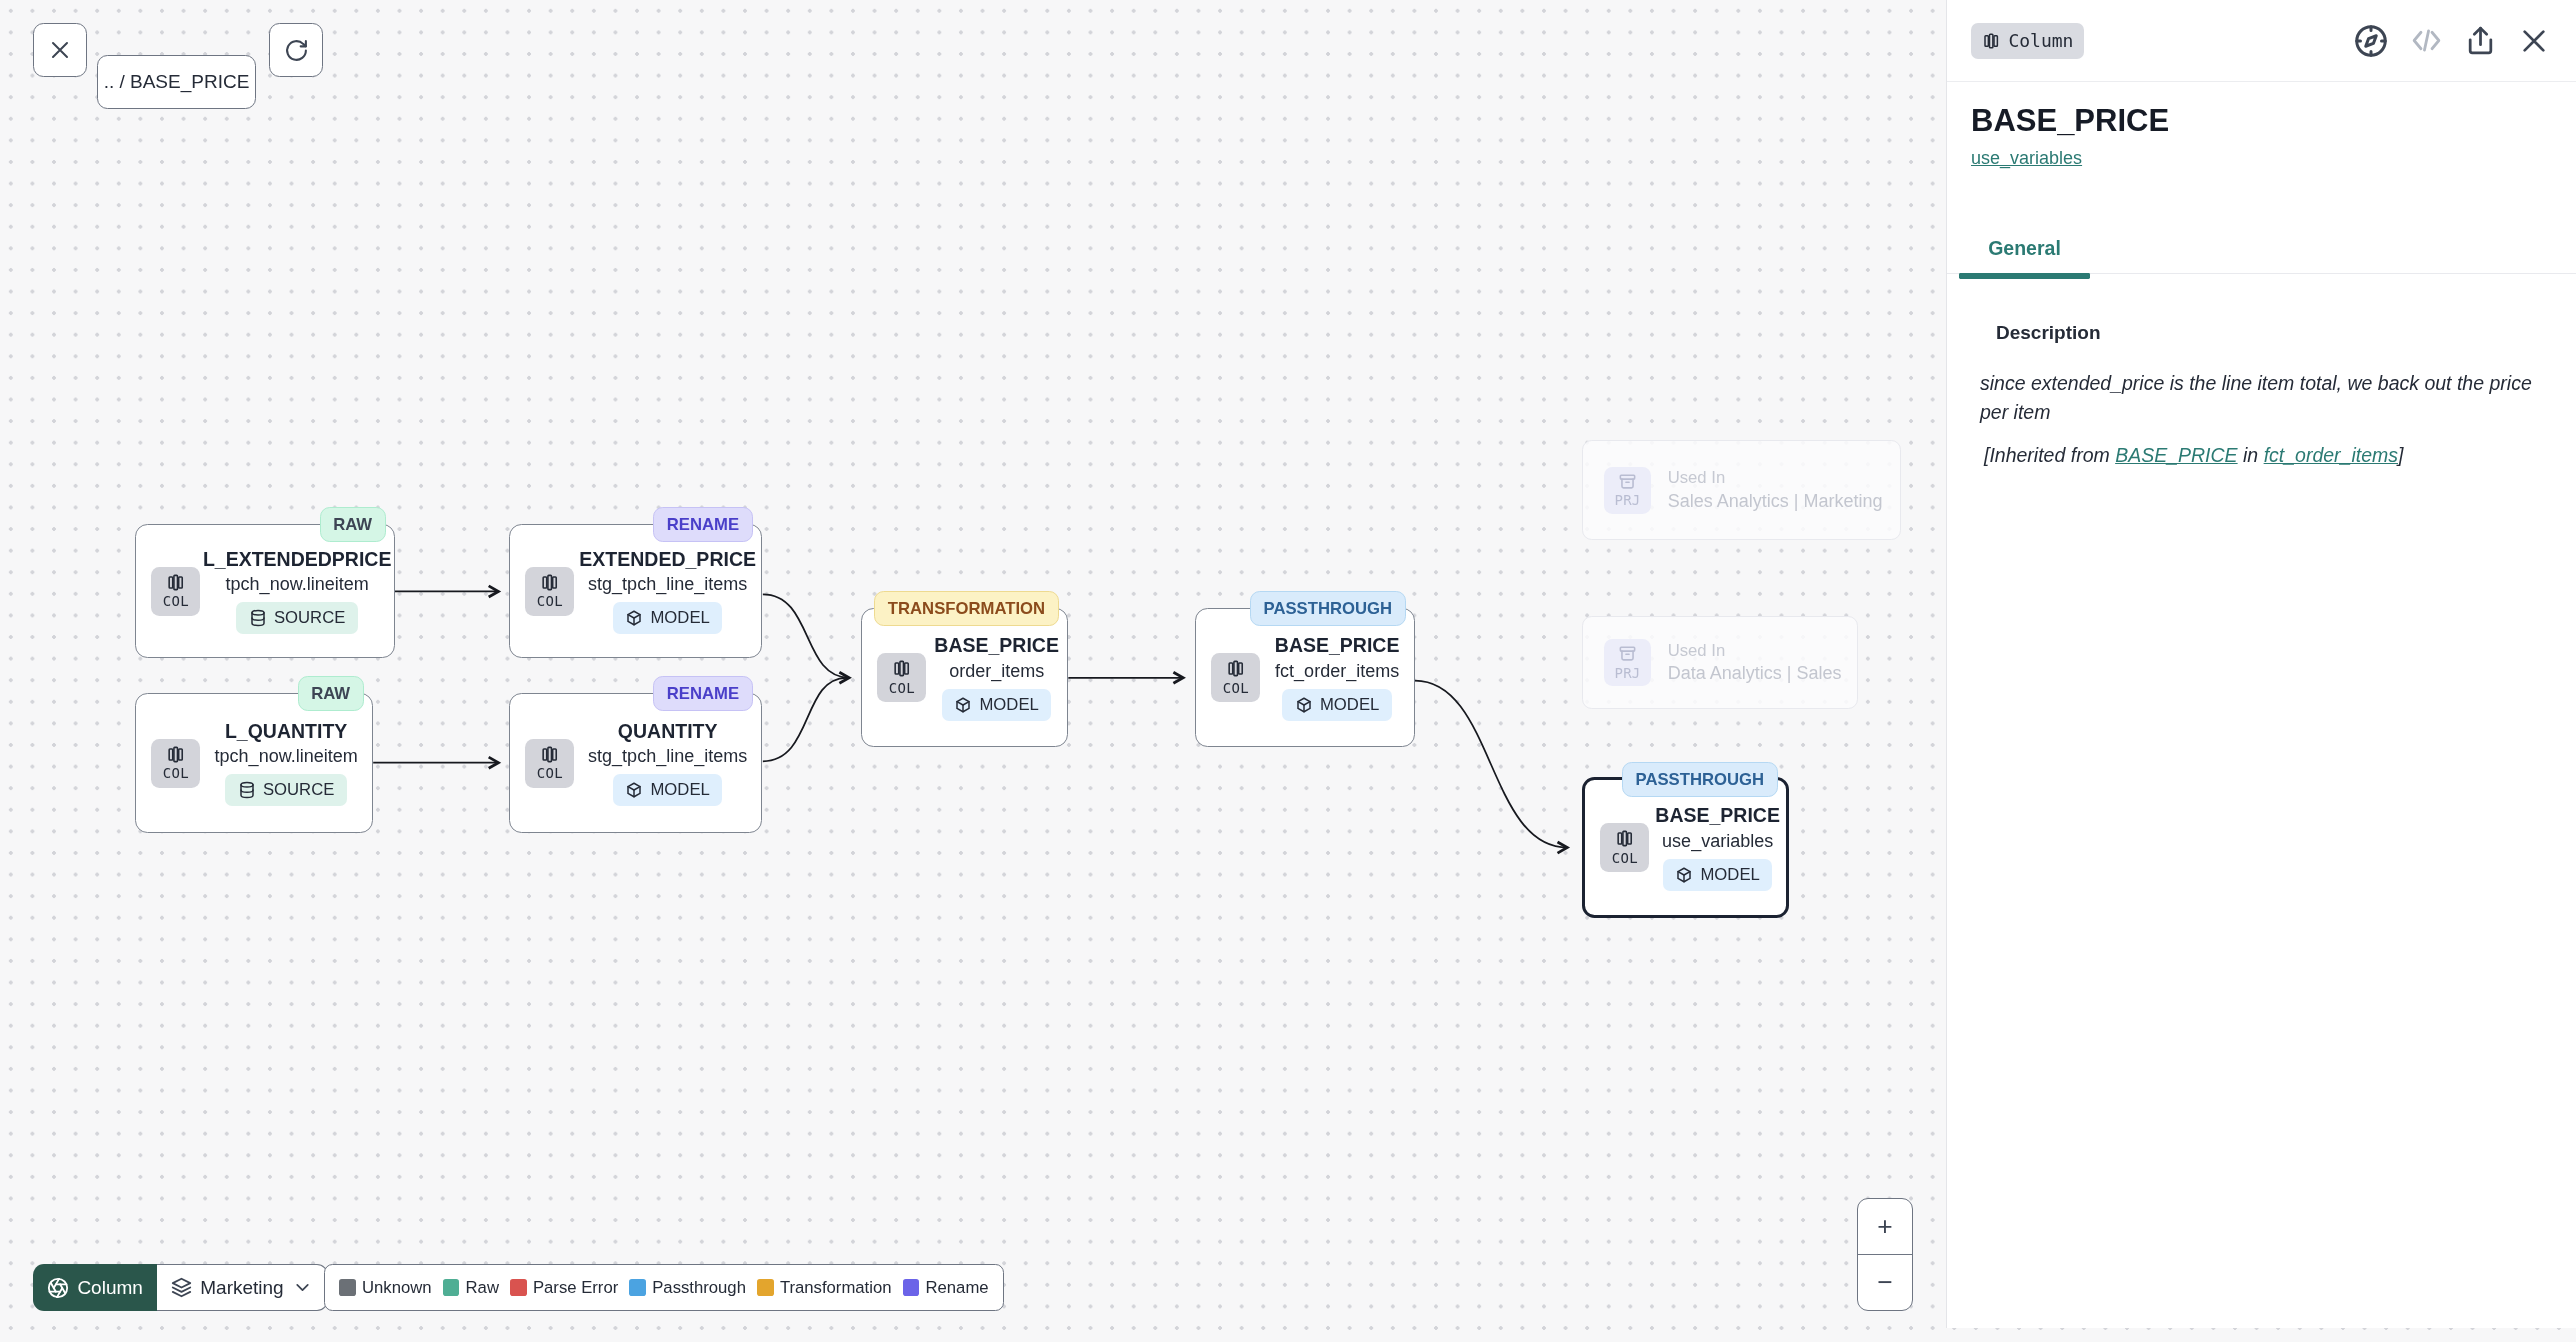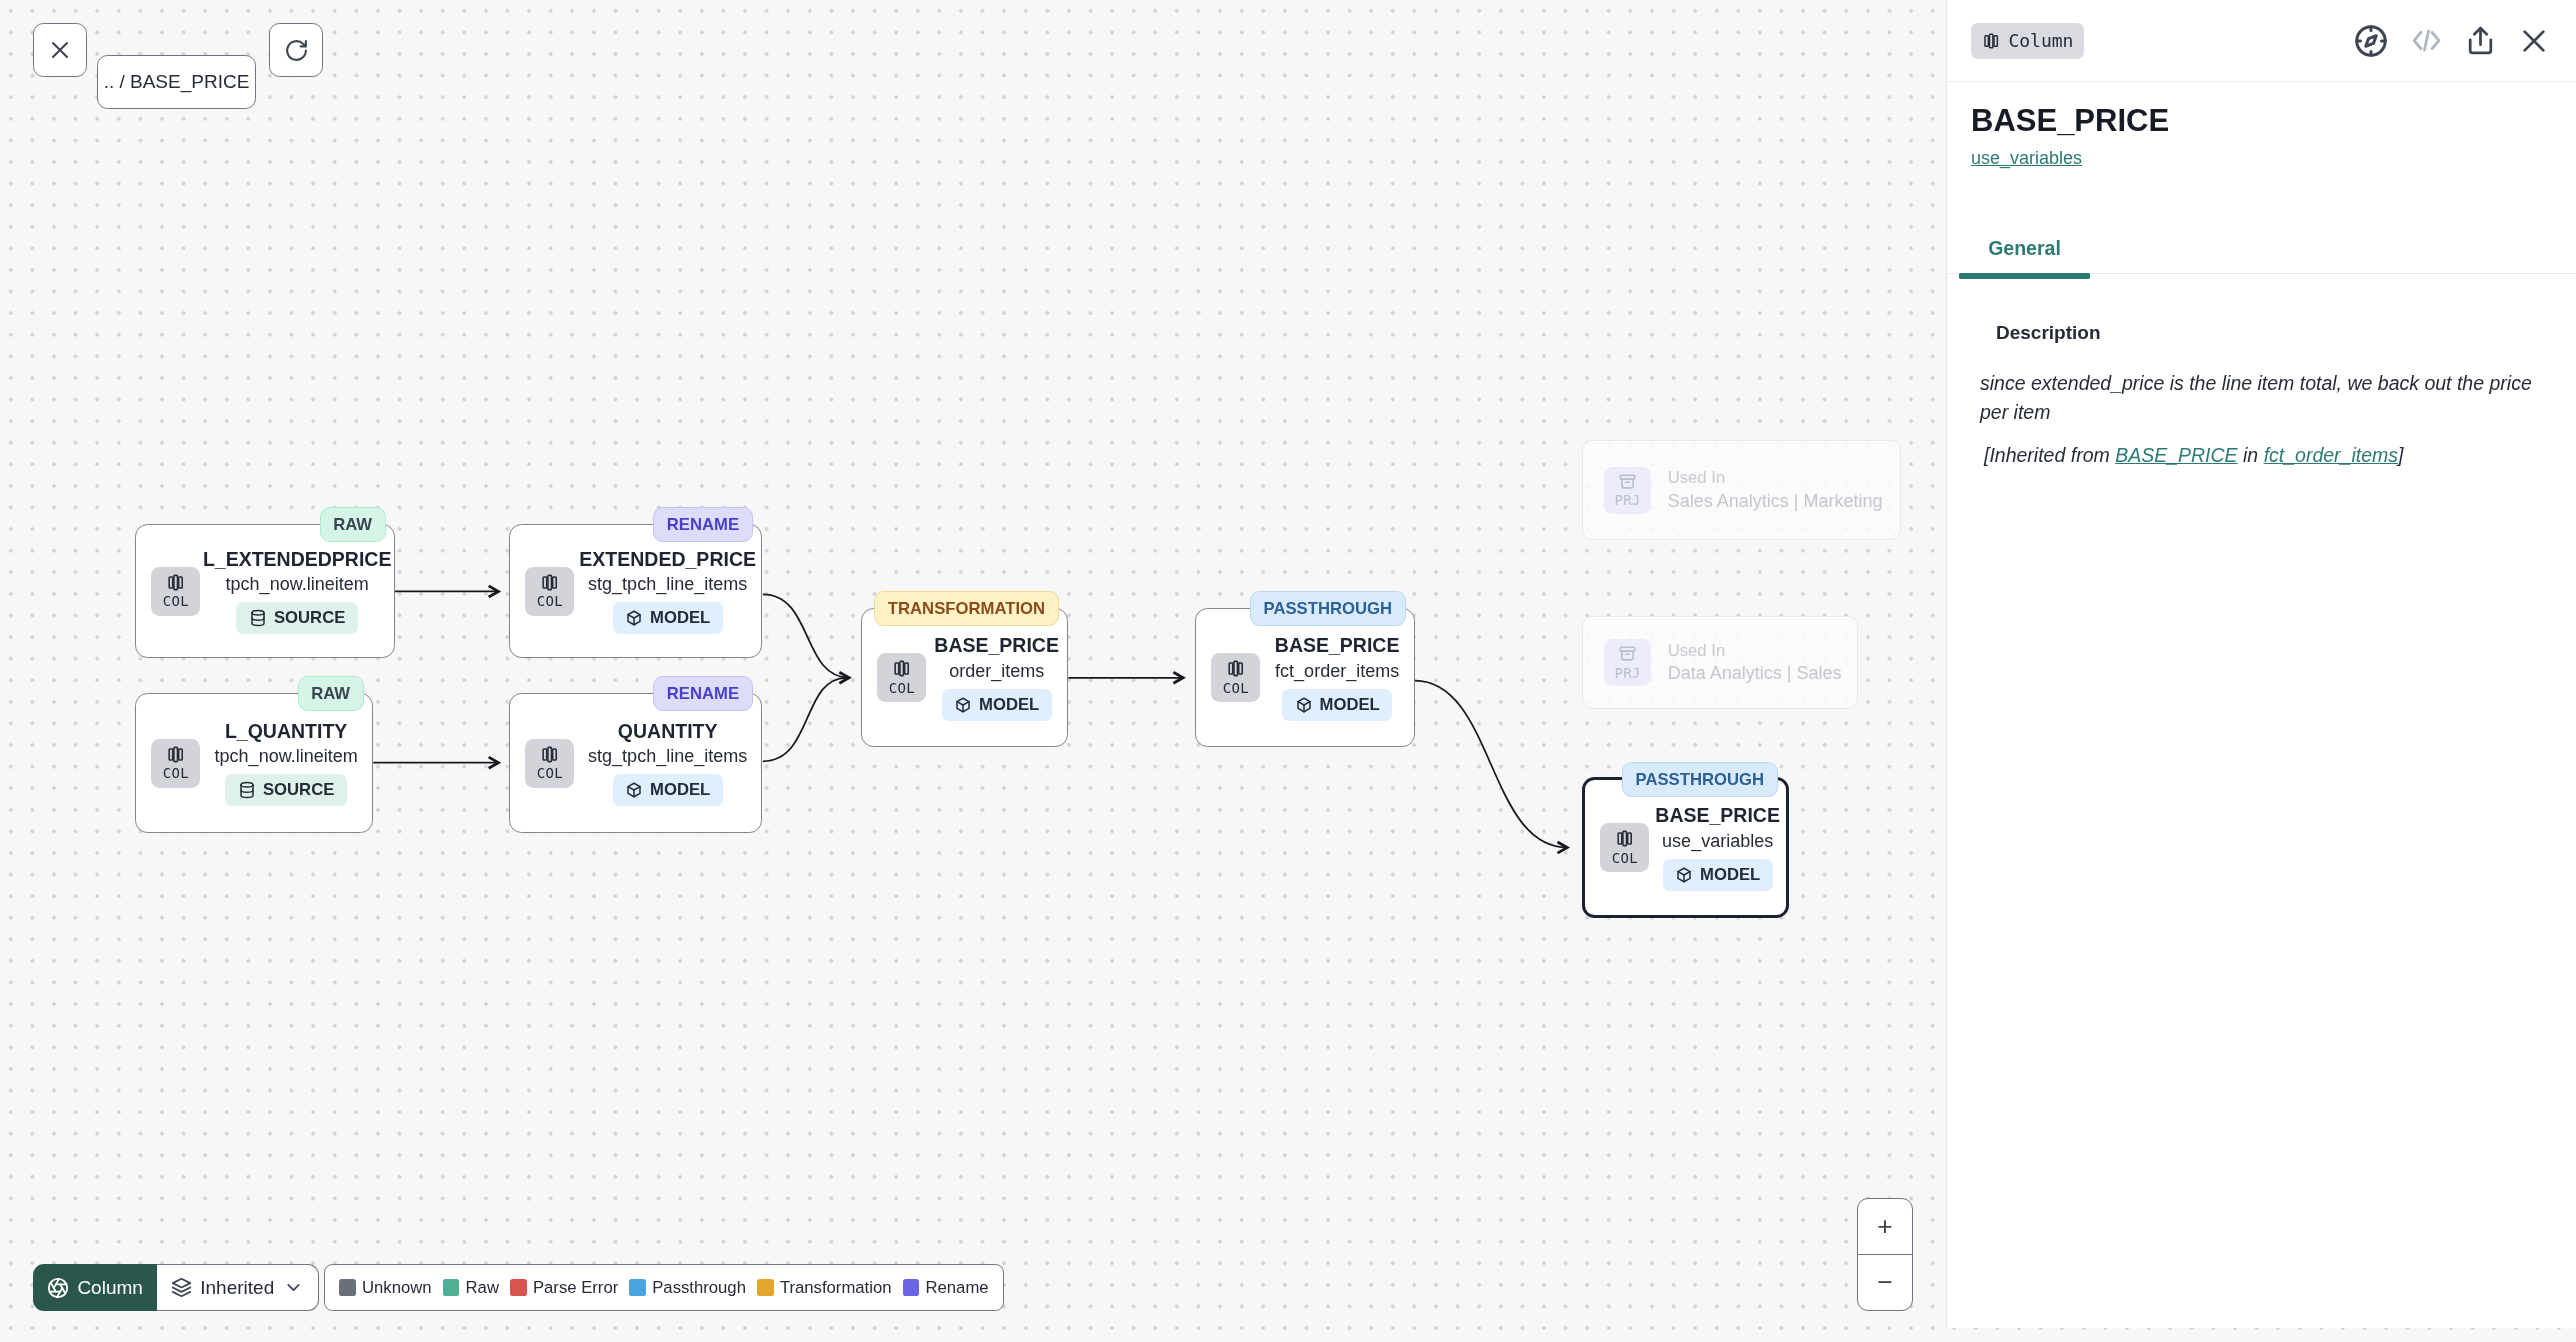--- a/index.html
+++ b/index.html
@@ -28,21 +28,21 @@
   .badge-transformation{background:#fcf2c5;border-color:#eeda90;color:#8b4b1c;}
   .badge-passthrough{background:#d9ebfb;border-color:#b5d8f3;color:#2d6195;}
   .chip{width:49px;height:49px;border-radius:8.4px;background:#d3d4da;flex:none;
     display:flex;flex-direction:column;align-items:center;justify-content:center;gap:1.4px;color:#252b37;}
   .chip svg{width:19px;height:19px;}
   .chip-label{font-family:"DejaVu Sans Mono",monospace;font-size:14px;letter-spacing:0.3px;}
   .node-main{flex:1;display:flex;flex-direction:column;align-items:center;gap:3.5px;min-width:0;}
   .node-title{font-size:19.5px;font-weight:700;color:#1d2432;white-space:nowrap;}
   .node-sub{font-size:18px;color:#252b37;white-space:nowrap;}
   .pill{display:flex;align-items:center;gap:7px;height:32px;padding:0 12.5px;border-radius:7px;
-    font-size:16.7px;font-weight:700;color:#252b37;margin-top:3.5px;}
+    font-size:16.7px;font-weight:400;color:#252b37;margin-top:3.5px;}
   .pill svg{width:18px;height:18px;}
   .pill-source{background:#def2eb;}
   .pill-model{background:#dfeffd;}
 
   
   .ghost{position:absolute;background:rgba(252,252,253,.85);border:1.4px solid #e8e9ee;border-radius:9.7px;
     display:flex;align-items:center;gap:16.7px;padding:0 18px 0 21px;box-sizing:border-box;}
   .ghost .chip{background:#ecedf9;color:#b9bdd2;width:47px;height:47px;}
   .ghost-texts{display:flex;flex-direction:column;gap:2.8px;min-width:0;}
   .ghost-label{font-size:16.7px;color:#c6c9d2;}
@@ -357,21 +357,21 @@
             <line x1="16.62" y1="12" x2="10.88" y2="21.94"></line>
           </svg>
         <span>Column</span>
       </div>
       <div class="evo-btn">
         <svg class="icon" viewBox="0 0 24 24">
             <path d="M12 2 22 7l-10 5L2 7l10-5Z"></path>
             <path d="m2 12 10 5 10-5"></path>
             <path d="m2 17 10 5 10-5"></path>
           </svg>
-        <span>Inherited</span>
+        <span>Marketing</span>
         <svg class="icon" viewBox="0 0 24 24" width="18" height="18">
             <path d="m6 9 6 6 6-6"></path>
           </svg>
       </div>
     </div>
 
     <div class="legend">
       <div class="legend-item">
         <span class="legend-swatch" style="background: rgb(107, 112, 118);"></span>
         <span class="legend-label">Unknown</span>

